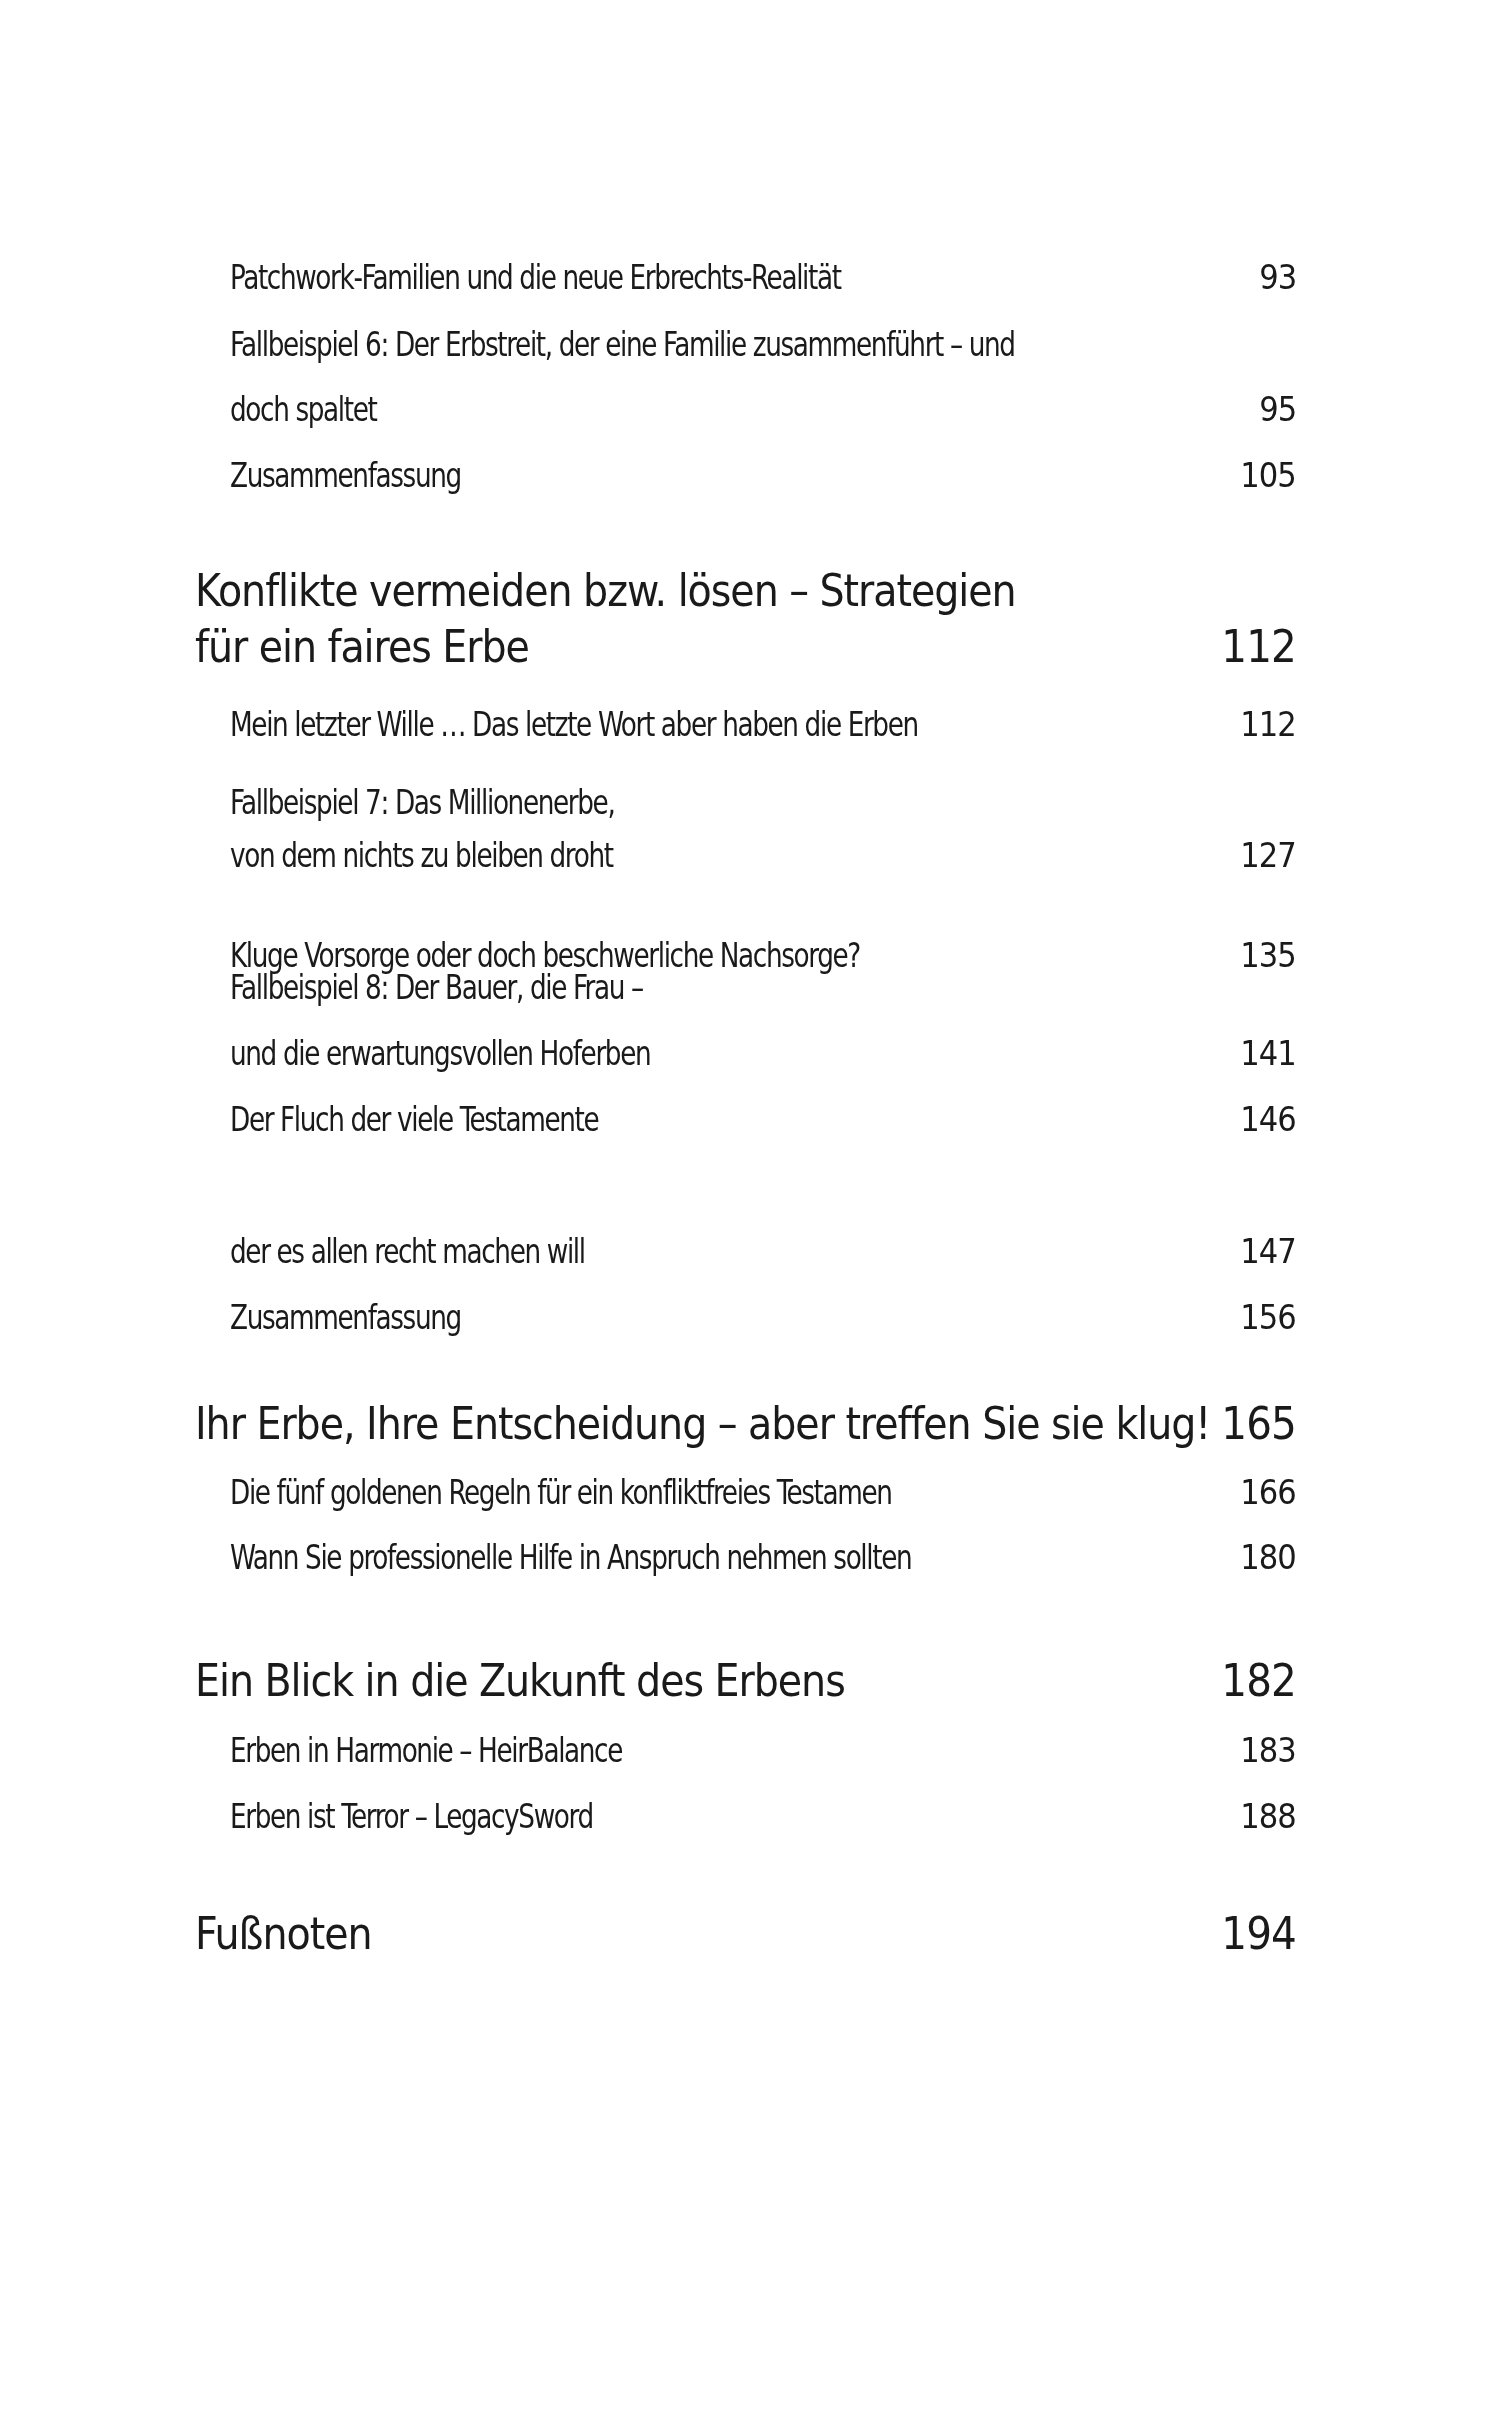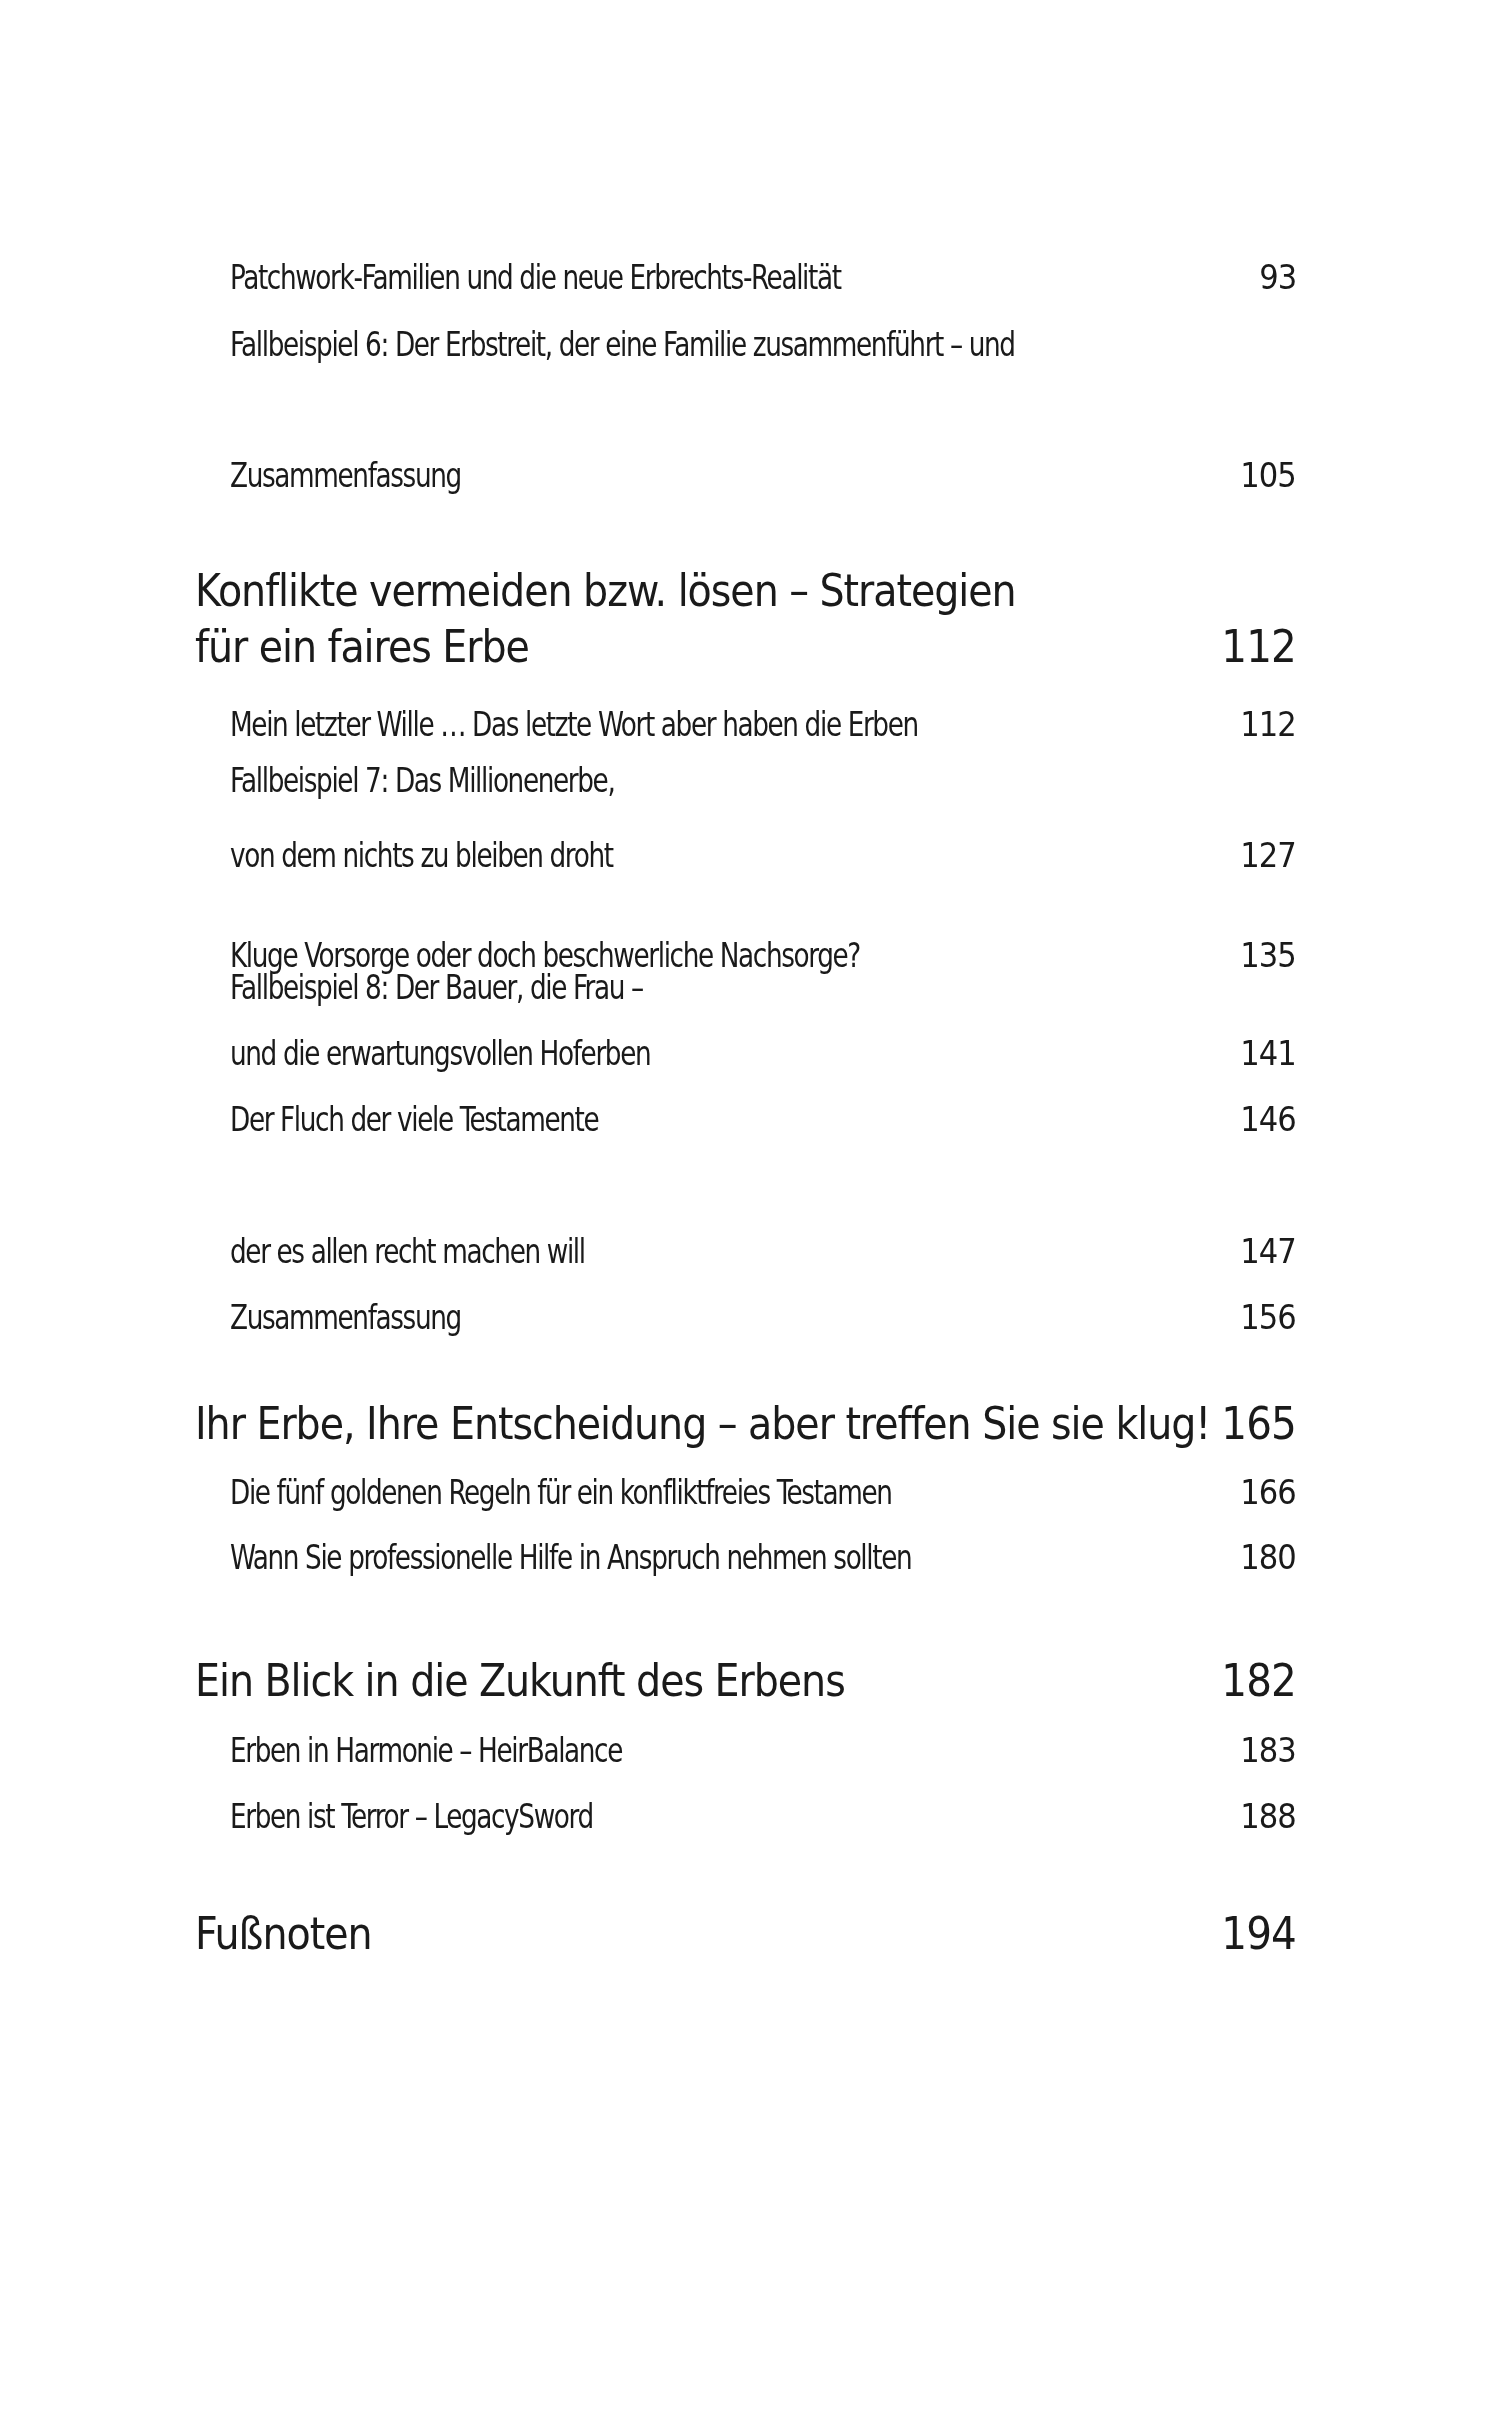--- a/index.html
+++ b/index.html
@@ -23,39 +23,43 @@
 
 <div class="page">
   <div class="line sub" style="top:253px">
       <span class="t">Patchwork-Familien und die neue Erbrechts-Realität</span>
       <span class="p">93</span>
     </div>
   <div class="line sub" style="top:320px">
       <span class="t">Fallbeispiel 6: Der Erbstreit, der eine Familie zusammenführt – und</span>
       <span class="p"></span>
     </div>
+  <div class="line sub" style="top:385px">
+      <span class="t">doch spaltet</span>
+      <span class="p">95</span>
+    </div>
   <div class="line sub" style="top:451px">
       <span class="t">Zusammenfassung</span>
       <span class="p">105</span>
     </div>
 
   <div class="line chap" style="top:561px">
       <span class="t">Konflikte vermeiden bzw. lösen – Strategien</span>
       <span class="p"></span>
     </div>
   <div class="line chap" style="top:617px">
       <span class="t">für ein faires Erbe</span>
       <span class="p">112</span>
     </div>
 
   <div class="line sub" style="top:700px">
       <span class="t">Mein letzter Wille … Das letzte Wort aber haben die Erben</span>
       <span class="p">112</span>
     </div>
-  <div class="line sub" style="top:756px">
+  <div class="line sub" style="top:778px">
       <span class="t">Fallbeispiel 7: Das Millionenerbe,</span>
       <span class="p"></span>
     </div>
   <div class="line sub" style="top:831px">
       <span class="t">von dem nichts zu bleiben droht</span>
       <span class="p">127</span>
     </div>
   <div class="line sub" style="top:931px">
       <span class="t">Kluge Vorsorge oder doch beschwerliche Nachsorge?</span>
       <span class="p">135</span>

